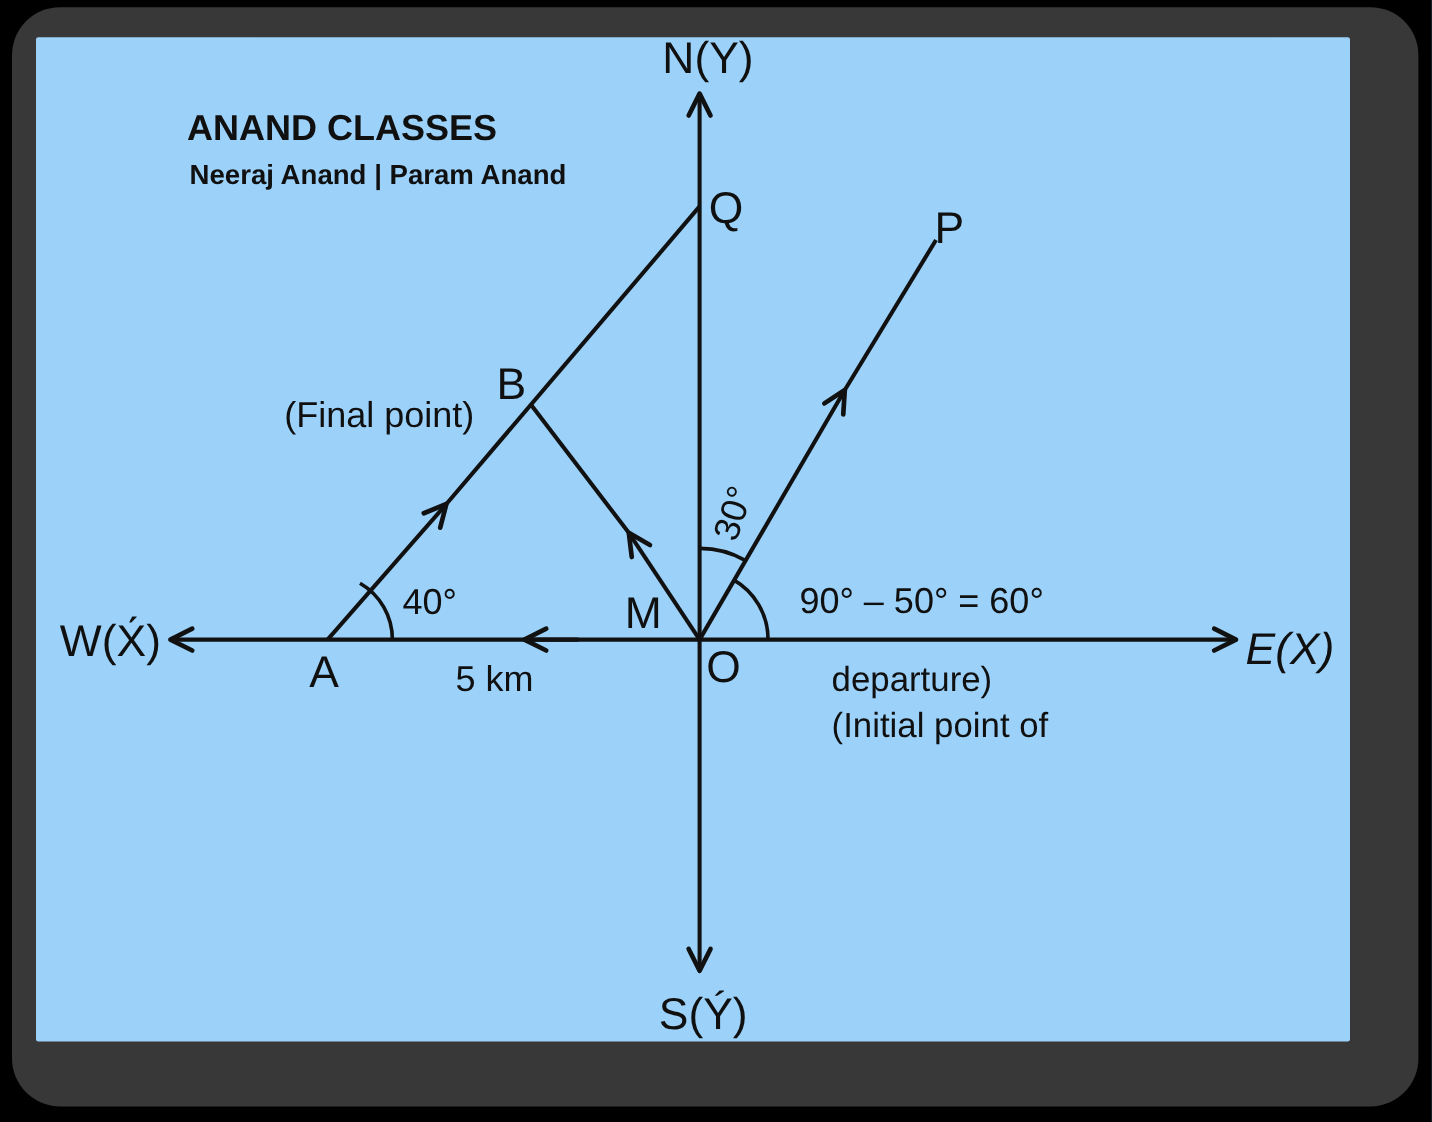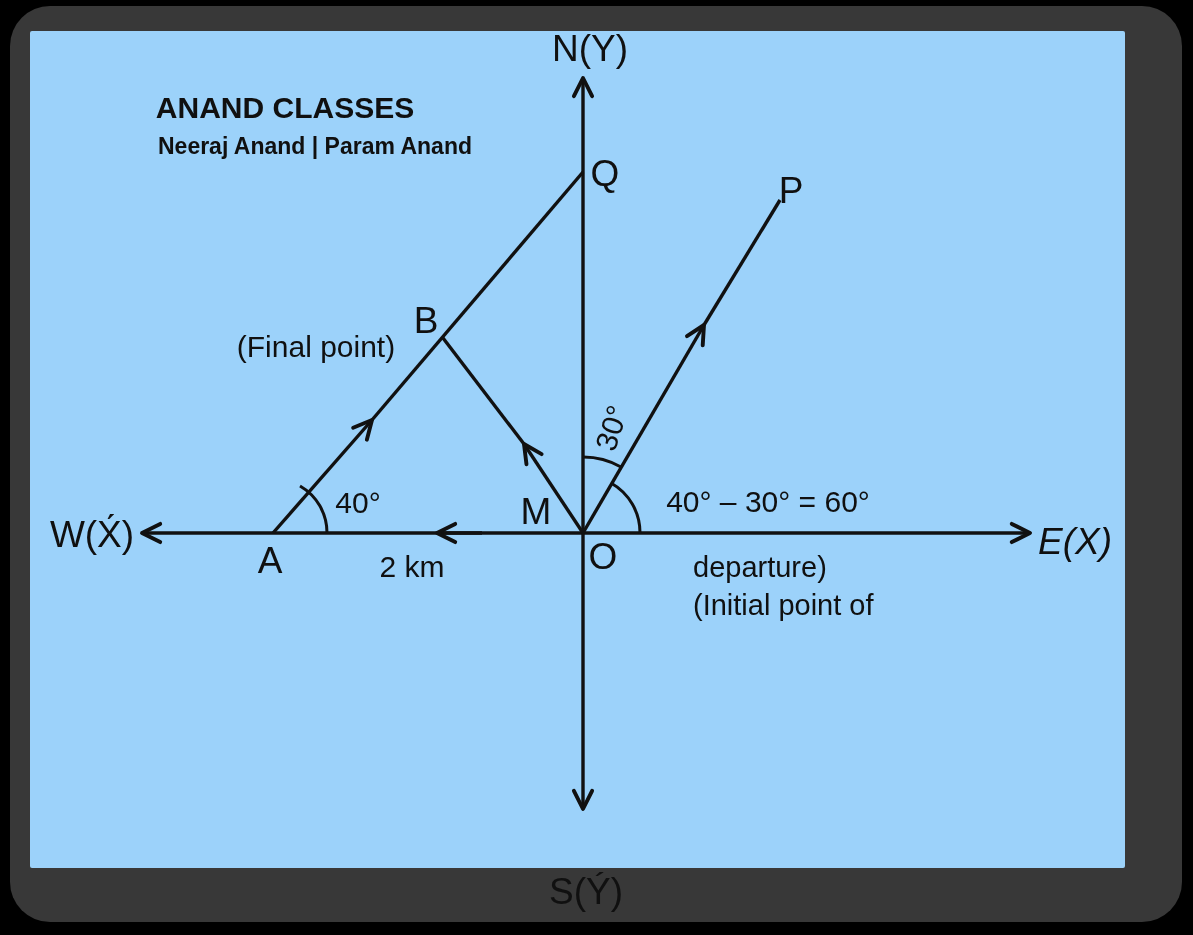--- a/index.html
+++ b/index.html
@@ -52,35 +52,35 @@
 
     <path d="M 297 502 A 54 54 0 0 0 270 455" fill="none" stroke="#111" stroke-width="3"></path>
     <path d="M 553 426 A 76 76 0 0 1 591 436" fill="none" stroke="#111" stroke-width="3"></path>
     <path d="M 581 452 A 57 57 0 0 1 610 502" fill="none" stroke="#111" stroke-width="3"></path>
   </svg>
 
   <div class="brand brand-title" style="left:255px;top:77px;">ANAND CLASSES</div>
   <div class="brand brand-sub" style="left:257px;top:115px;margin-left:28px;">Neeraj Anand | Param Anand</div>
 
   <div class="lbl pt" style="left:560px;top:17px;">N(Y)</div>
-  <div class="lbl pt" style="left:556px;top:814px;margin-top:46px;">S(Ý)</div>
+  <div class="lbl pt" style="left:556px;top:814px;">S(Ý)</div>
   <div class="lbl pt" style="left:62px;top:503px;">W(X́)</div>
   <div class="lbl pt" style="left:1045px;top:510px;font-style:italic;">E(X)</div>
 
   <div class="lbl pt" style="left:575px;top:142px;">Q</div>
   <div class="lbl pt" style="left:761px;top:159px;">P</div>
   <div class="lbl pt" style="left:396px;top:289px;">B</div>
   <div class="lbl pt" style="left:240px;top:529px;">A</div>
   <div class="lbl pt" style="left:506px;top:480px;">M</div>
   <div class="lbl pt" style="left:573px;top:525px;">O</div>
 
   <div class="lbl" style="left:328px;top:472px;">40°</div>
   <div class="lbl rot30" style="left:582px;top:397px;">30°</div>
-  <div class="lbl" style="left:738px;top:471px;">40° – 30° = 60°</div>
+  <div class="lbl" style="left:738px;top:471px;">90° – 50° = 60°</div>
 
-  <div class="lbl" style="left:382px;top:536px;">2 km</div>
+  <div class="lbl" style="left:382px;top:536px;">5 km</div>
   <div class="lbl" style="left:286px;top:316px;">(Final point)</div>
   <div class="note-block" style="left:663px;top:517px;">
     <div>departure)</div>
     <div>(Initial point of</div>
   </div>
 
 </div>
 
 </body></html>

